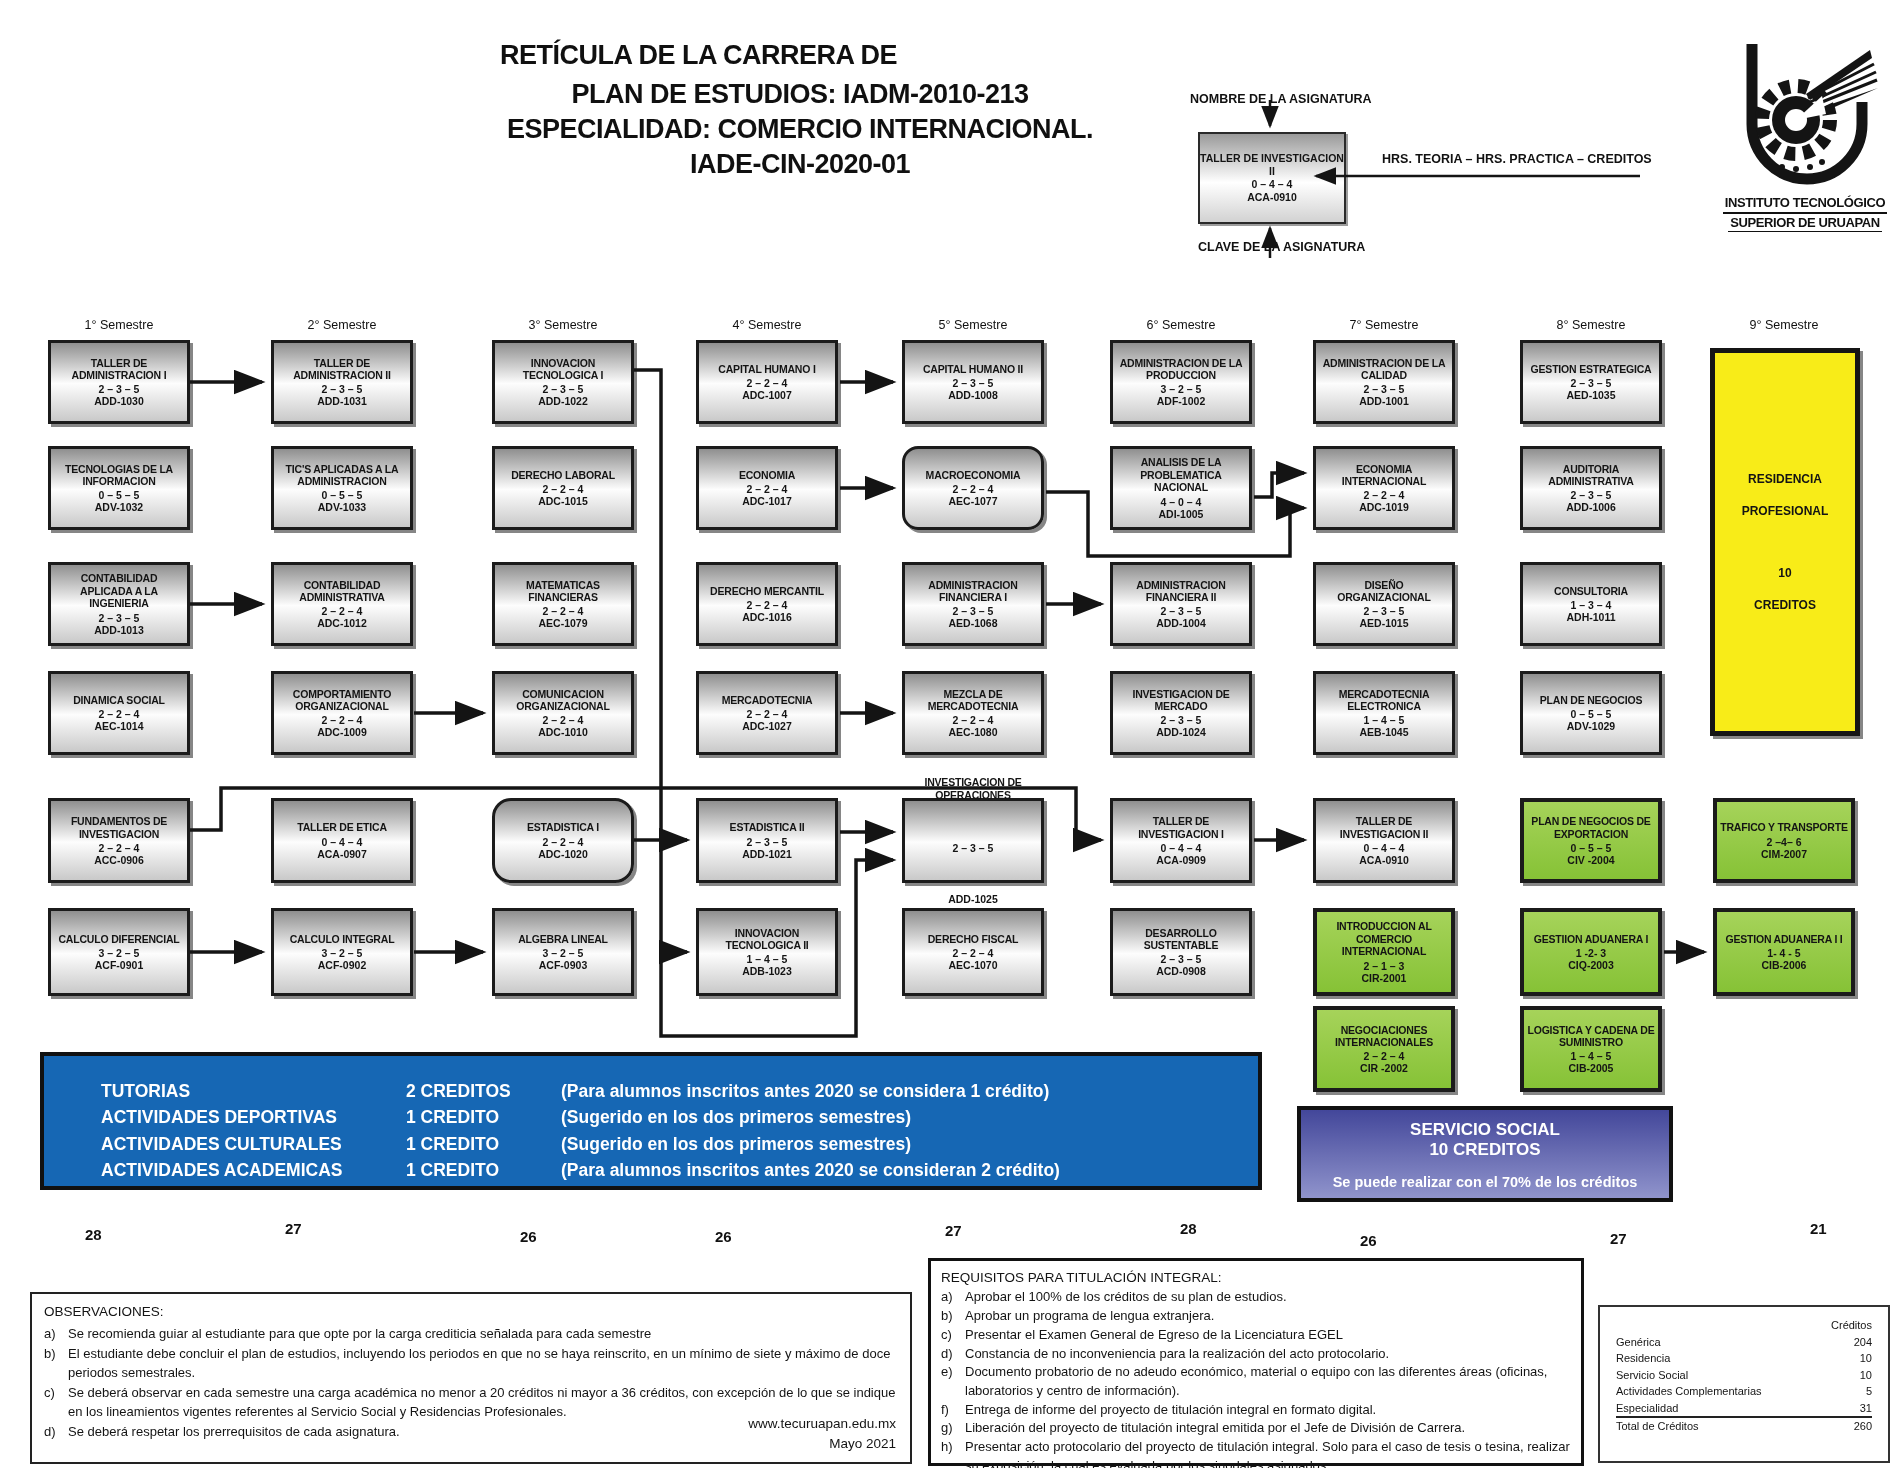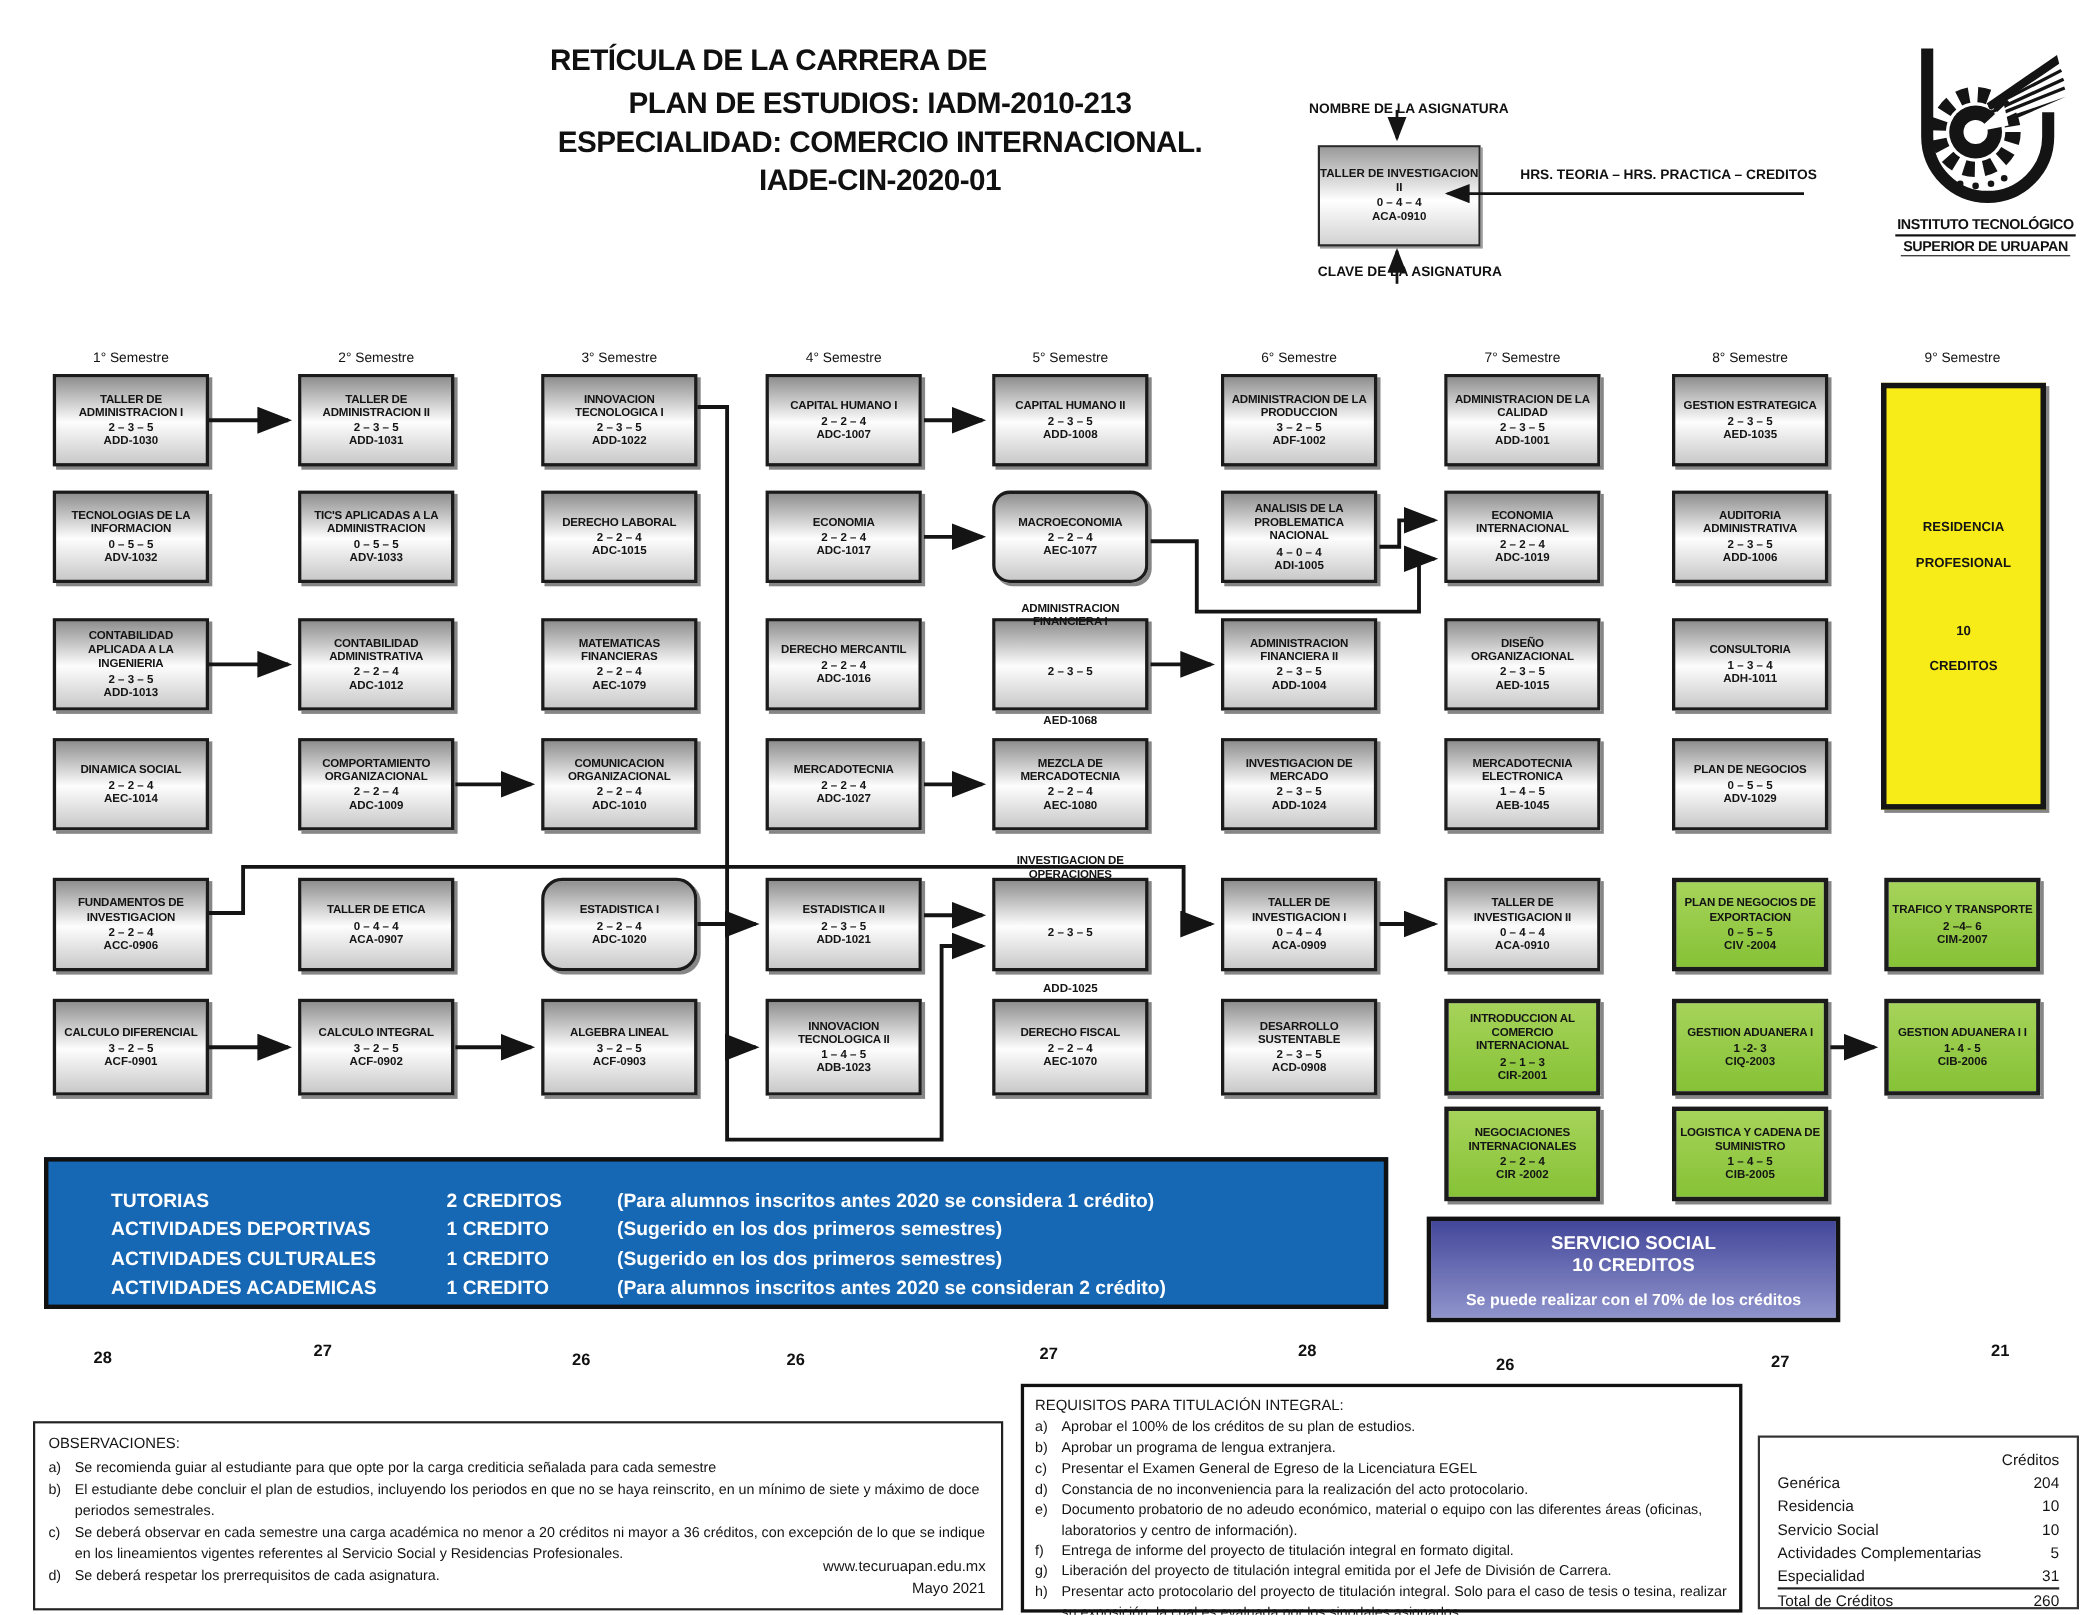--- a/index.html
+++ b/index.html
@@ -68,21 +68,21 @@
   .hang{display:flex;}
   .hang .letter{width:24px;flex:none;}
   .hang .text{flex:1;}
   .obs-foot{position:absolute;right:14px;bottom:8px;text-align:right;font-size:13.5px;line-height:1.5;}
 
   .reqbox{position:absolute;left:928px;top:1258px;width:656px;height:208px;box-sizing:border-box;
     border:3px solid #111;padding:7px 10px;font-size:13px;line-height:1.44;}
   .reqbox .req-title{font-size:13.5px;margin-bottom:1px;}
 
   .credtable{position:absolute;left:1598px;top:1305px;width:292px;height:158px;box-sizing:border-box;
-    border:2.5px solid #333;padding:10px 16px;font-size:14px;line-height:1.5;}
+    border:2.5px solid #333;padding:10px 16px;font-size:11px;line-height:1.5;}
   .ct-row{display:flex;justify-content:space-between;}
   .ct-row.header{justify-content:flex-end;}
   .ct-row.underline{border-bottom:2px solid #222;}
   .ct-row .v{text-align:right;}
 </style>
 </head>
 <body>
 
 <div id="stage">
 
@@ -265,21 +265,21 @@
       <div class="course" style="left: 902px; top: 340px; width: 142px; height: 84px;">
         <div class="c-name">CAPITAL HUMANO II</div>
         <div class="c-hours">2 – 3 – 5</div>
         <div class="c-code">ADD-1008</div>
       </div>
       <div class="course" style="left: 902px; top: 446px; width: 142px; height: 84px; border-radius: 16px;">
         <div class="c-name">MACROECONOMIA</div>
         <div class="c-hours">2 – 2 – 4</div>
         <div class="c-code">AEC-1077</div>
       </div>
-      <div class="course" style="left: 902px; top: 562px; width: 142px; height: 84px; gap: 32px;">
+      <div class="course" style="left: 902px; top: 562px; width: 142px; height: 84px;">
         <div class="c-name">ADMINISTRACION FINANCIERA I</div>
         <div class="c-hours">2 – 3 – 5</div>
         <div class="c-code">AED-1068</div>
       </div>
       <div class="course" style="left: 902px; top: 671px; width: 142px; height: 84px;">
         <div class="c-name">MEZCLA DE MERCADOTECNIA</div>
         <div class="c-hours">2 – 2 – 4</div>
         <div class="c-code">AEC-1080</div>
       </div>
       <div class="course" style="left: 902px; top: 798px; width: 142px; height: 85px; gap: 39px;">

